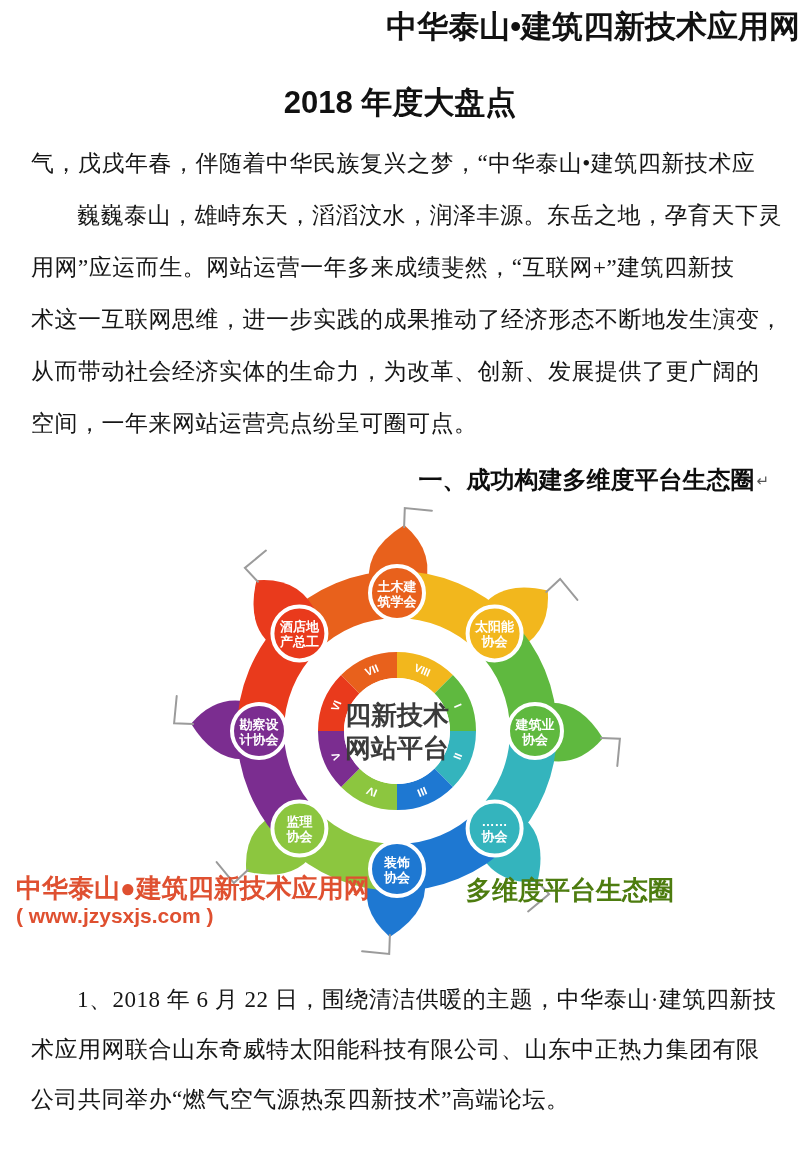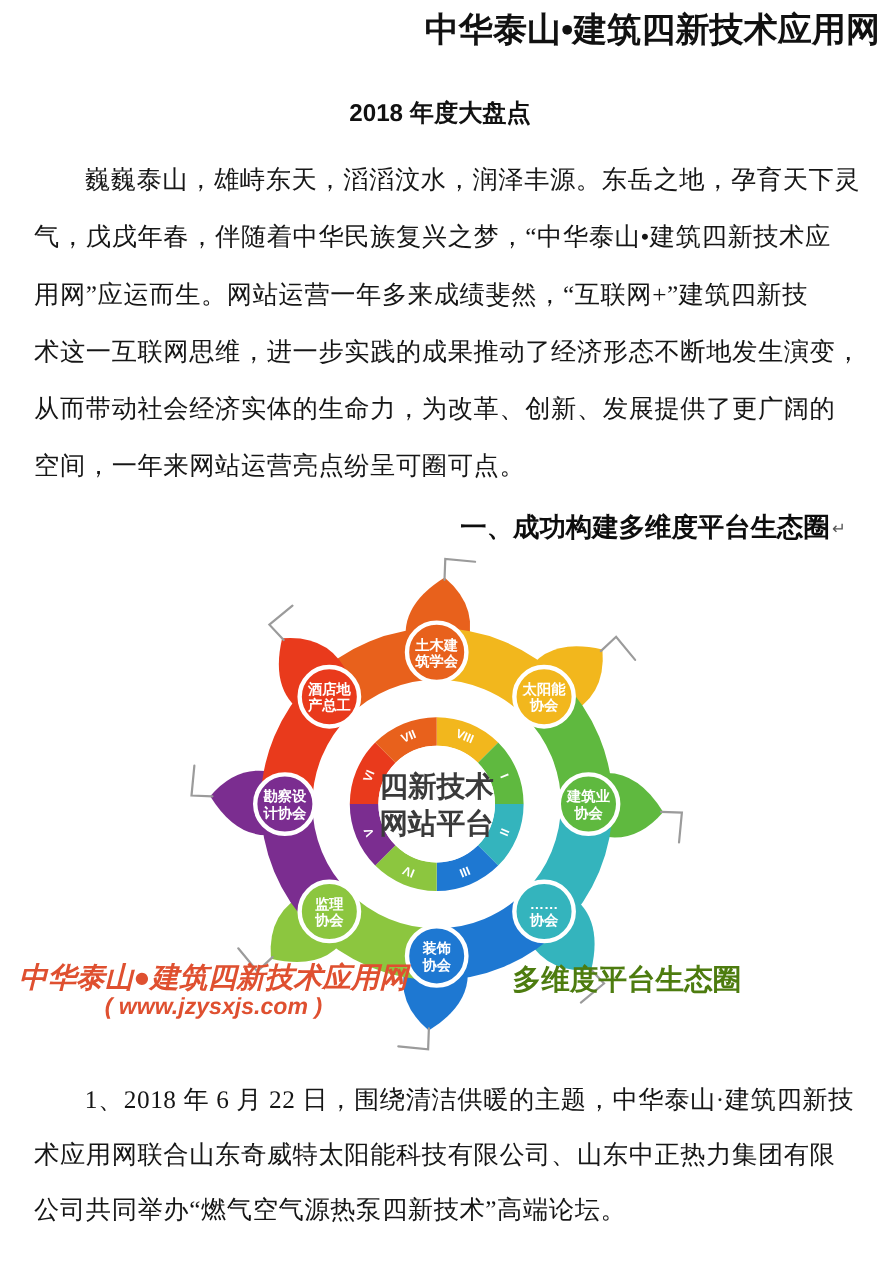--- a/index.html
+++ b/index.html
@@ -1,49 +1,49 @@
 <!DOCTYPE html>
 <html><head>
 <meta charset="utf-8">
 <style>
   html,body{margin:0;padding:0;background:#ffffff;}
   .page{position:relative;width:800px;height:1153px;background:#ffffff;overflow:hidden;
         font-family:"Liberation Serif", serif;color:#161616;}
   .doc-title{margin:0;padding-top:6px;font-family:"Liberation Sans", sans-serif;
              font-size:31px;font-weight:800;text-align:right;line-height:42px;color:#111;}
   .doc-subtitle{margin:34px 0 0 0;font-family:"Liberation Sans", sans-serif;
-                font-size:22px;font-weight:800;text-align:center;line-height:42px;color:#111;}
+                font-size:31px;font-weight:800;text-align:center;line-height:42px;color:#111;}
   .para{margin:14px 31px 0 31px;font-size:23px;}
   .para .line{line-height:52px;white-space:nowrap;letter-spacing:0.5px;}
   .para .line.indent{padding-left:2em;}
   .para2 .line{line-height:50px;}
   .heading{margin:12px 31px 0 31px;font-family:"Liberation Sans", sans-serif;
            font-size:24px;font-weight:800;line-height:36px;color:#0d0d0d;text-align:right;}
   .pmark{font-size:15px;font-weight:400;color:#555;margin-left:2px;vertical-align:2px;}
   .diagram-wrap{position:relative;width:800px;height:462px;margin-top:0;}
   .diagram-svg{position:absolute;left:120px;top:0;}
-  .cap-left{position:absolute;left:16px;top:374px;width:356px;text-align:center;
-            font-family:"Liberation Sans", sans-serif;font-weight:700;font-style:italic;}
+  .cap-left{position:absolute;left:16px;top:374px;width:356px;text-align:left;
+            font-family:"Liberation Sans", sans-serif;font-weight:700;}
   .cap-l1{font-size:26px;line-height:30px;}
   .cap-l2{font-size:21px;line-height:26px;}
   .cap-right{position:absolute;left:466px;top:376px;font-family:"Liberation Sans", sans-serif;
              font-size:26px;font-weight:700;line-height:30px;}
   svg text{font-family:"Liberation Sans", sans-serif;}
 </style>
 </head>
 <body>
 
 <div class="page">
 
   <h1 class="doc-title">中华泰山•建筑四新技术应用网</h1>
   <h2 class="doc-subtitle">2018 年度大盘点</h2>
 
   <div class="para">
+      <div class="line">气，戊戌年春，伴随着中华民族复兴之梦，“中华泰山•建筑四新技术应</div>
       <div class="line indent">巍巍泰山，雄峙东天，滔滔汶水，润泽丰源。东岳之地，孕育天下灵</div>
-      <div class="line">气，戊戌年春，伴随着中华民族复兴之梦，“中华泰山•建筑四新技术应</div>
       <div class="line">用网”应运而生。网站运营一年多来成绩斐然，“互联网+”建筑四新技</div>
       <div class="line">术这一互联网思维，进一步实践的成果推动了经济形态不断地发生演变，</div>
       <div class="line">从而带动社会经济实体的生命力，为改革、创新、发展提供了更广阔的</div>
       <div class="line">空间，一年来网站运营亮点纷呈可圈可点。</div>
     </div>
 
   <div class="heading"><span>一、成功构建多维度平台生态圈</span><span class="pmark">↵</span></div>
 
   <div class="diagram-wrap">
     <svg id="ecosystem-svg" class="diagram-svg" width="560" height="462" viewBox="0 0 560 462">

